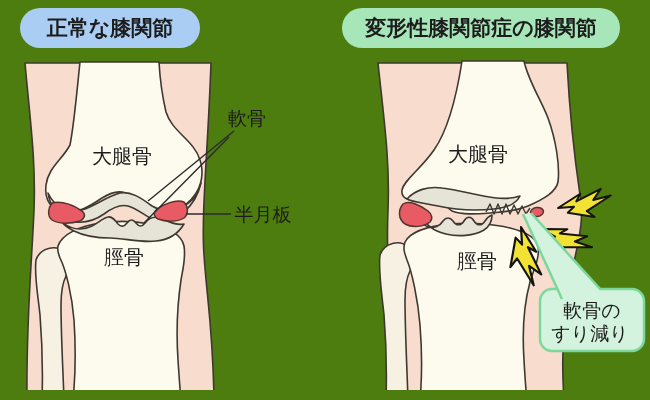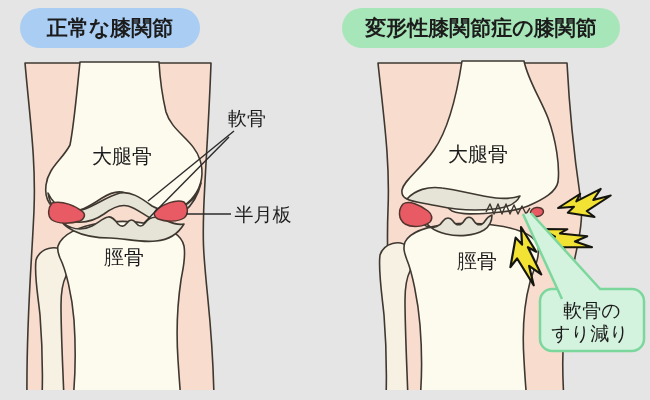--- a/index.html
+++ b/index.html
@@ -1,16 +1,16 @@
 <!DOCTYPE html>
 <html><head>
 <meta charset="utf-8">
 <style>
   html,body{margin:0;padding:0;background:#fff;}
-  .stage{position:relative;width:650px;height:400px;background:#e5e5e5;overflow:hidden;
+  .stage{position:relative;width:650px;height:400px;background:#4d7c0f;overflow:hidden;
          font-family:"DejaVu Sans",sans-serif;}
   svg{display:block;}
   text{font-family:"DejaVu Sans",sans-serif;fill:#1c1c1c;}
   .title-text{font-size:21px;font-weight:600;}
   .bone-label{font-size:20px;font-weight:500;}
   .small-label{font-size:19px;font-weight:500;}
   .callout-text{font-size:19px;font-weight:500;}
   .outline{stroke:#3e3831;stroke-width:1.6;stroke-linejoin:round;stroke-linecap:round;}
   .skin{fill:#f8dcce;}
   .bone{fill:#fdfaee;}

